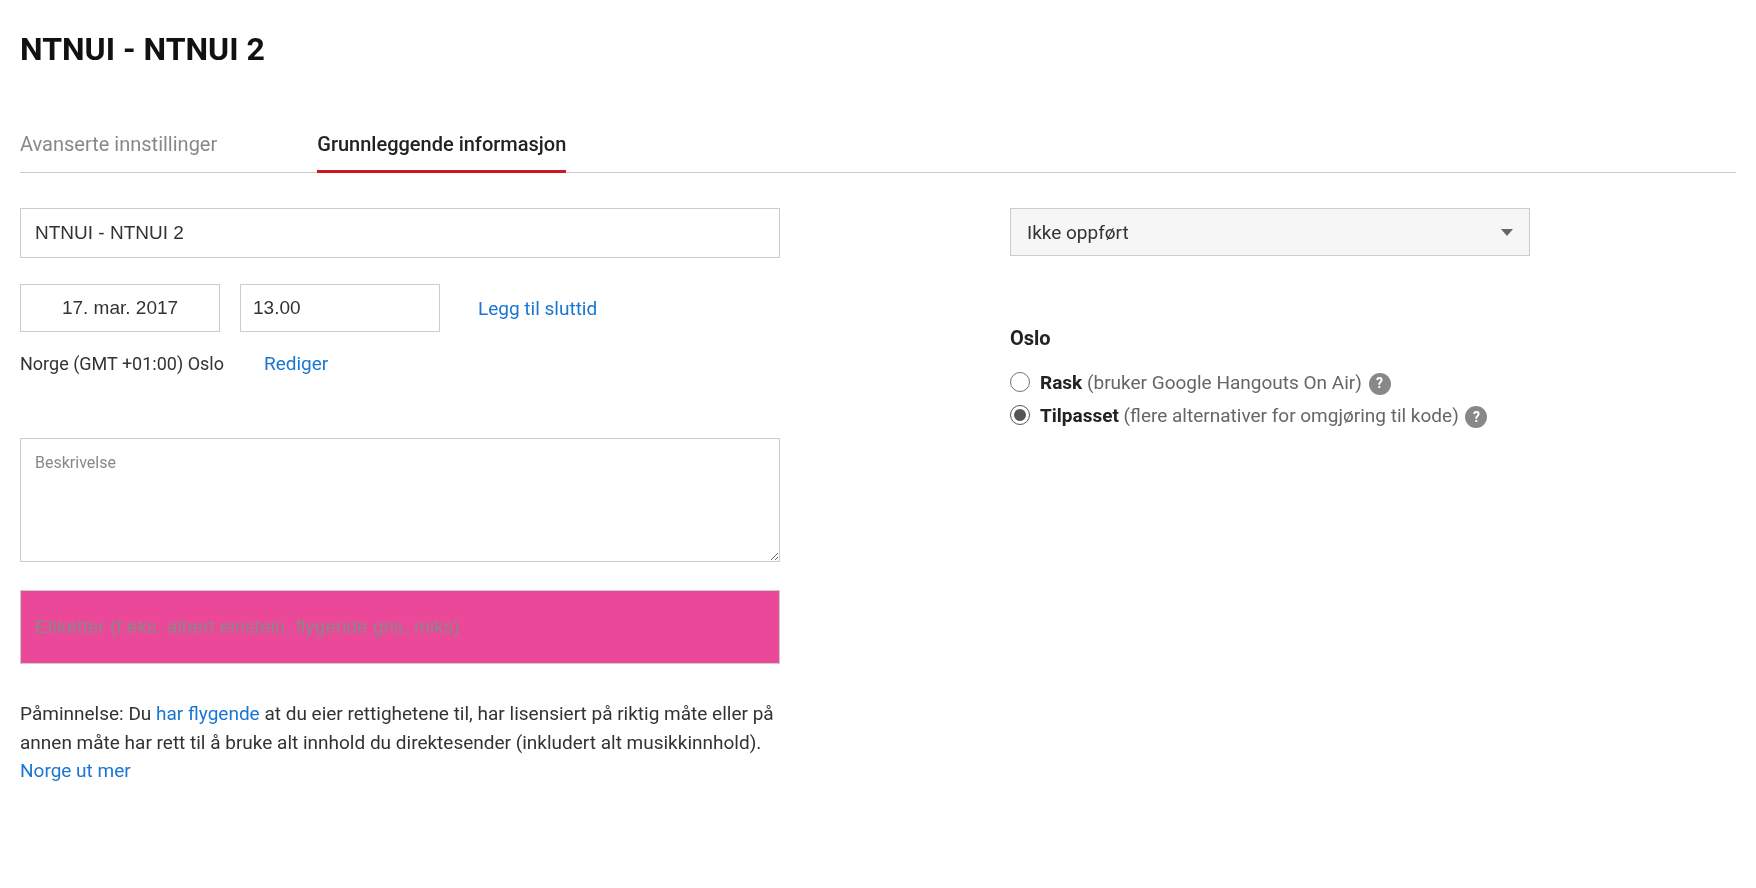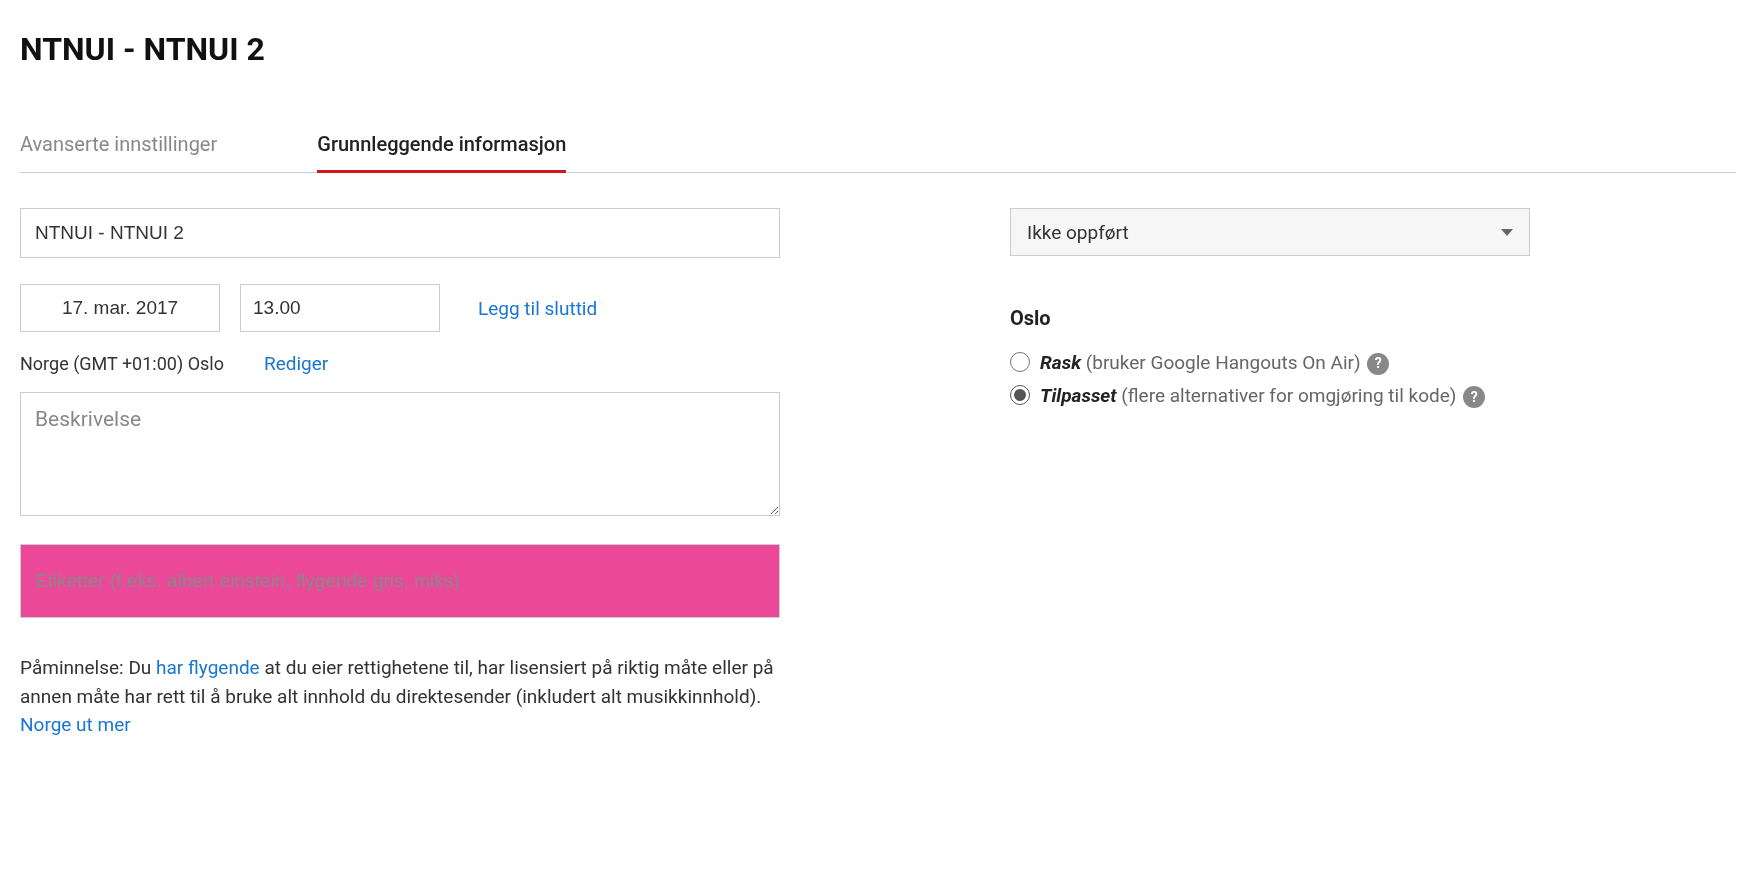--- a/index.html
+++ b/index.html
@@ -87,25 +87,26 @@
       gap: 22px;
       font-size: 18px;
       color: #333;
       margin-bottom: 17px;
     }
     .desc-area {
       width: 100%;
       height: 124px;
       border: 1px solid #ccc;
       padding: 14px;
-      font-size: 21px;
+      font-size: 16px;
       color: #333;
       resize: both;
       font-family: inherit;
       margin-bottom: 24px;
+      margin-top: 46px;
     }
     .desc-area::placeholder,
     .tags-input::placeholder {
       color: #888;
     }
     .tags-input {
       width: 100%;
       height: 74px;
       border: 1px solid #ccc;
       padding: 0 14px;
@@ -128,21 +129,21 @@
       height: 48px;
       border: 1px solid #ccc;
       background: #f6f6f6;
       display: flex;
       align-items: center;
       justify-content: space-between;
       padding: 0 16px;
       font-size: 19px;
       color: #333;
       cursor: pointer;
-      margin-bottom: 50px;
+      margin-bottom: 70px;
     }
     .caret {
       width: 0;
       height: 0;
       border-left: 6px solid transparent;
       border-right: 6px solid transparent;
       border-top: 7px solid #666;
     }
     .type-heading {
       font-size: 20px;
@@ -162,21 +163,20 @@
     .radio-row input[type=radio] {
       width: 20px;
       height: 20px;
       margin-top: 4px;
       accent-color: #555;
       flex-shrink: 0;
     }
     .radio-label strong {
       color: #222;
       font-weight: 700;
-      font-style: italic;
     }
     .help-icon {
       display: inline-flex;
       align-items: center;
       justify-content: center;
       width: 22px;
       height: 22px;
       border-radius: 50%;
       background: #888;
       color: #fff;

